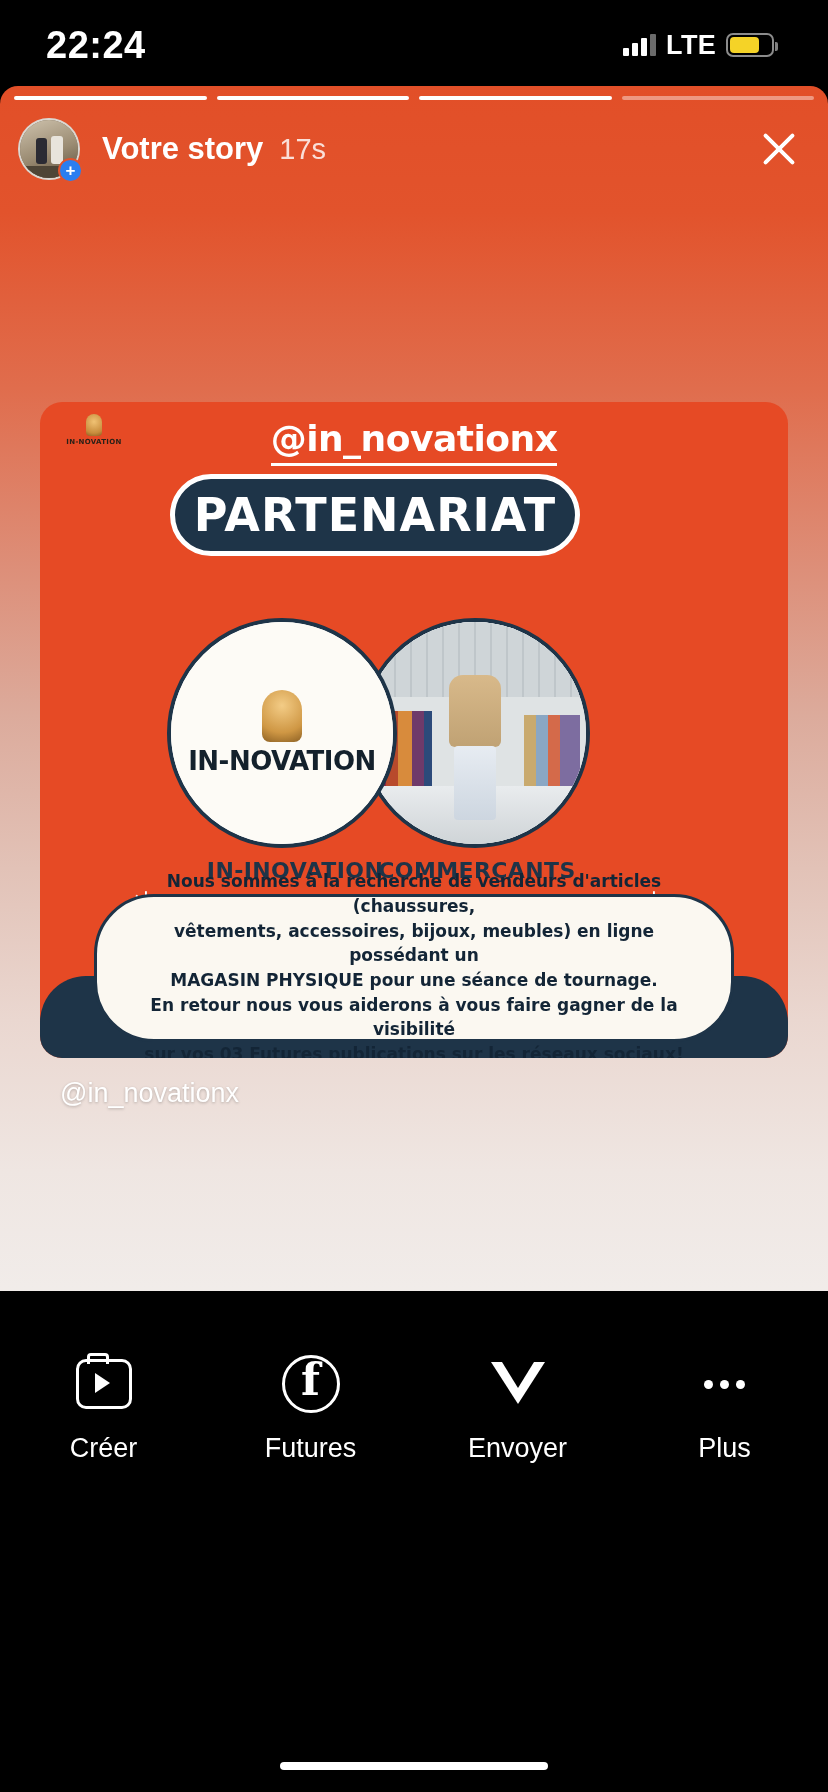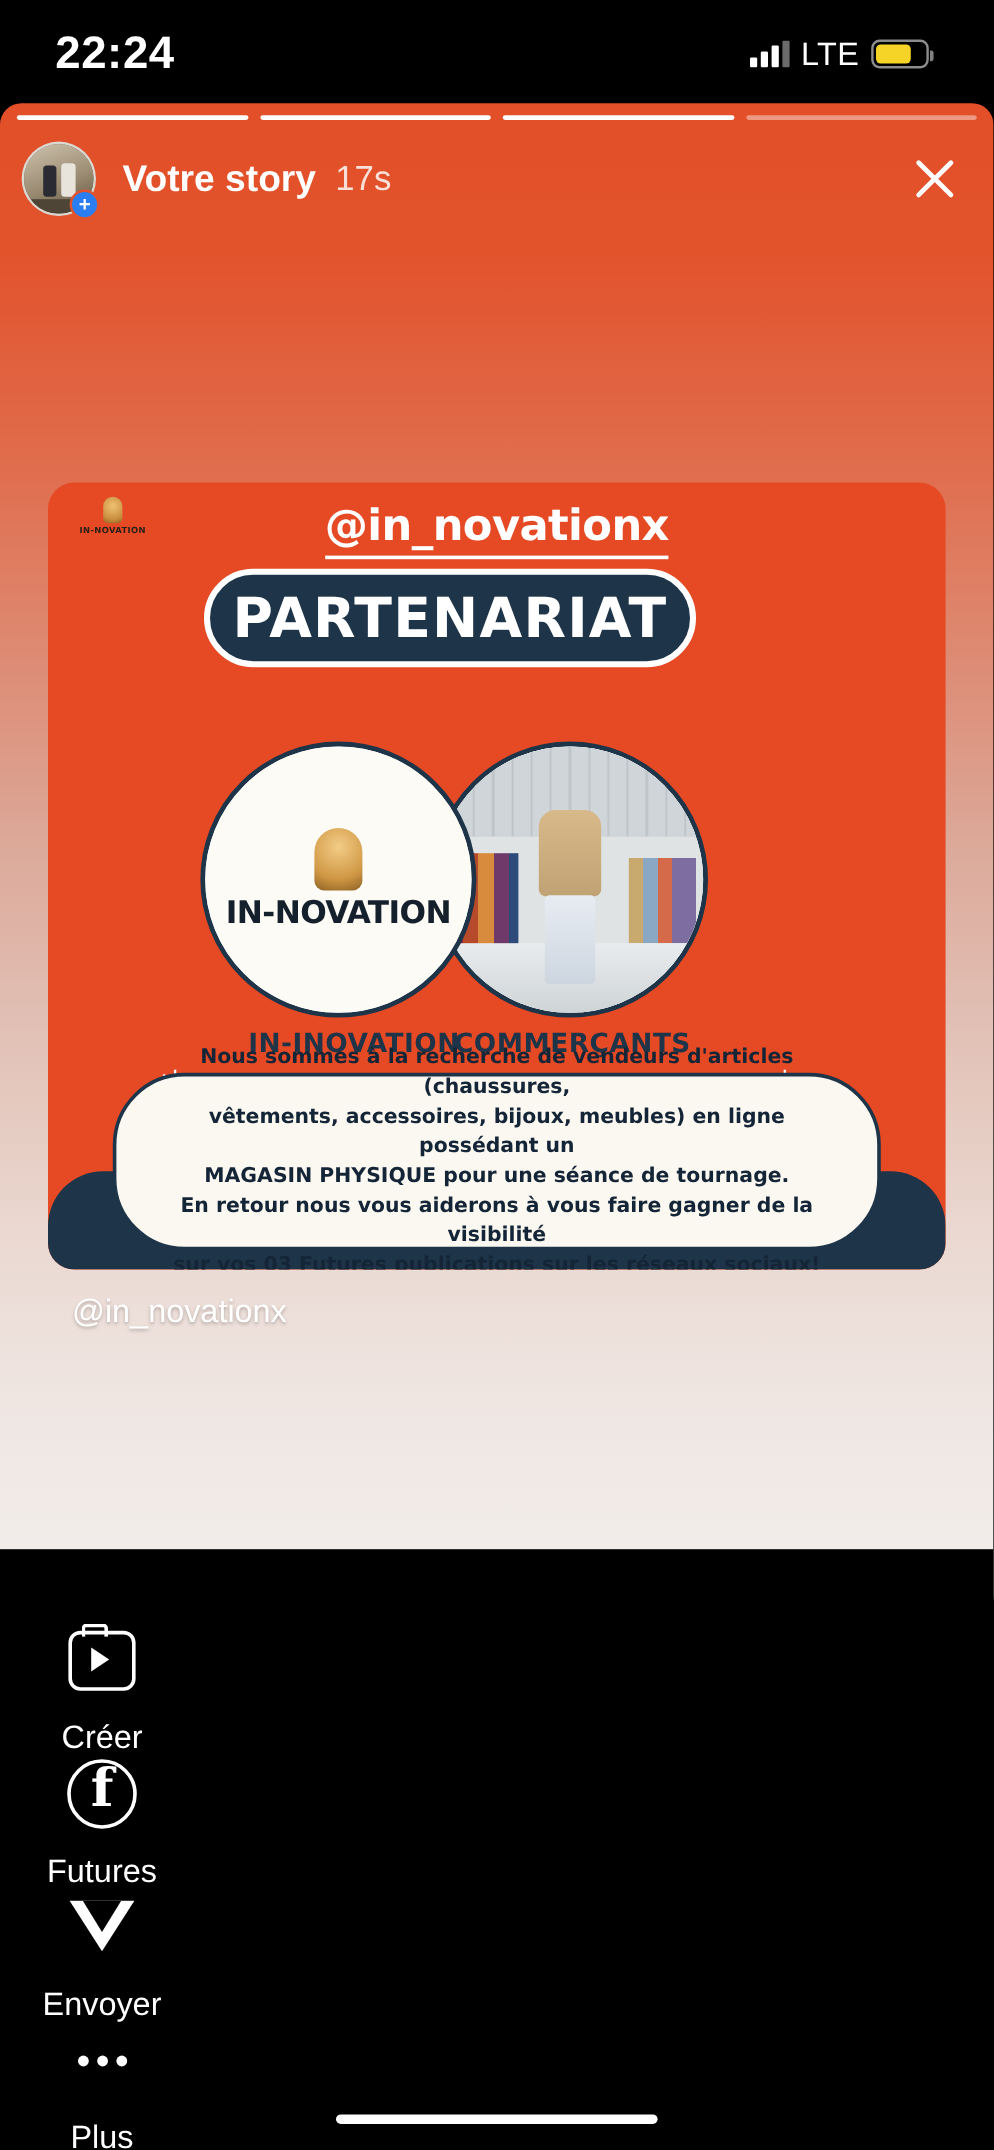--- a/index.html
+++ b/index.html
@@ -37,21 +37,21 @@
   .signal-bars {
     display: flex; align-items: flex-end; gap: 3px; height: 22px;
   }
   .signal-bars i {
     display: block; width: 6px; background: #fff; border-radius: 1px;
   }
   .signal-bars i:nth-child(1) { height: 8px; }
   .signal-bars i:nth-child(2) { height: 13px; }
   .signal-bars i:nth-child(3) { height: 18px; }
   .signal-bars i:nth-child(4) { height: 22px; background: #6b6b6b; }
-  .carrier-label { font-size: 27px; font-weight: 400; letter-spacing: 0.3px; }
+  .carrier-label { font-size: 27px; font-weight: 700; letter-spacing: 0.3px; }
   .battery {
     position: relative;
     width: 48px; height: 24px;
     border: 2px solid rgba(255,255,255,0.55);
     border-radius: 7px;
     padding: 2px;
   }
   .battery::after {
     content: ""; position: absolute; right: -6px; top: 7px;
     width: 3px; height: 9px; background: rgba(255,255,255,0.5);
@@ -255,21 +255,20 @@
     text-shadow: 0 1px 3px rgba(0,0,0,0.25);
   }
 
   
   .share-bar {
     position: absolute; left: 0; bottom: 0;
     width: 828px; height: 501px;
     background: #000;
     display: flex; align-items: flex-start; justify-content: space-around;
     padding-top: 62px;
-    flex-direction: column;
   }
   .share-item {
     width: 170px; display: flex; flex-direction: column;
     align-items: center; gap: 18px; color: #fff;
   }
   .share-item .lbl { font-size: 27px; }
   .icon-box { width: 62px; height: 62px; position: relative; }
 
   .ic-create { width: 56px; height: 50px; border: 3.5px solid #fff; border-radius: 10px; margin: 6px auto 0; position: relative; }
   .ic-create::before { content: ""; position: absolute; left: 8px; top: -9px; width: 16px; height: 8px; border: 3.5px solid #fff; border-bottom: none; border-radius: 4px 4px 0 0; }

